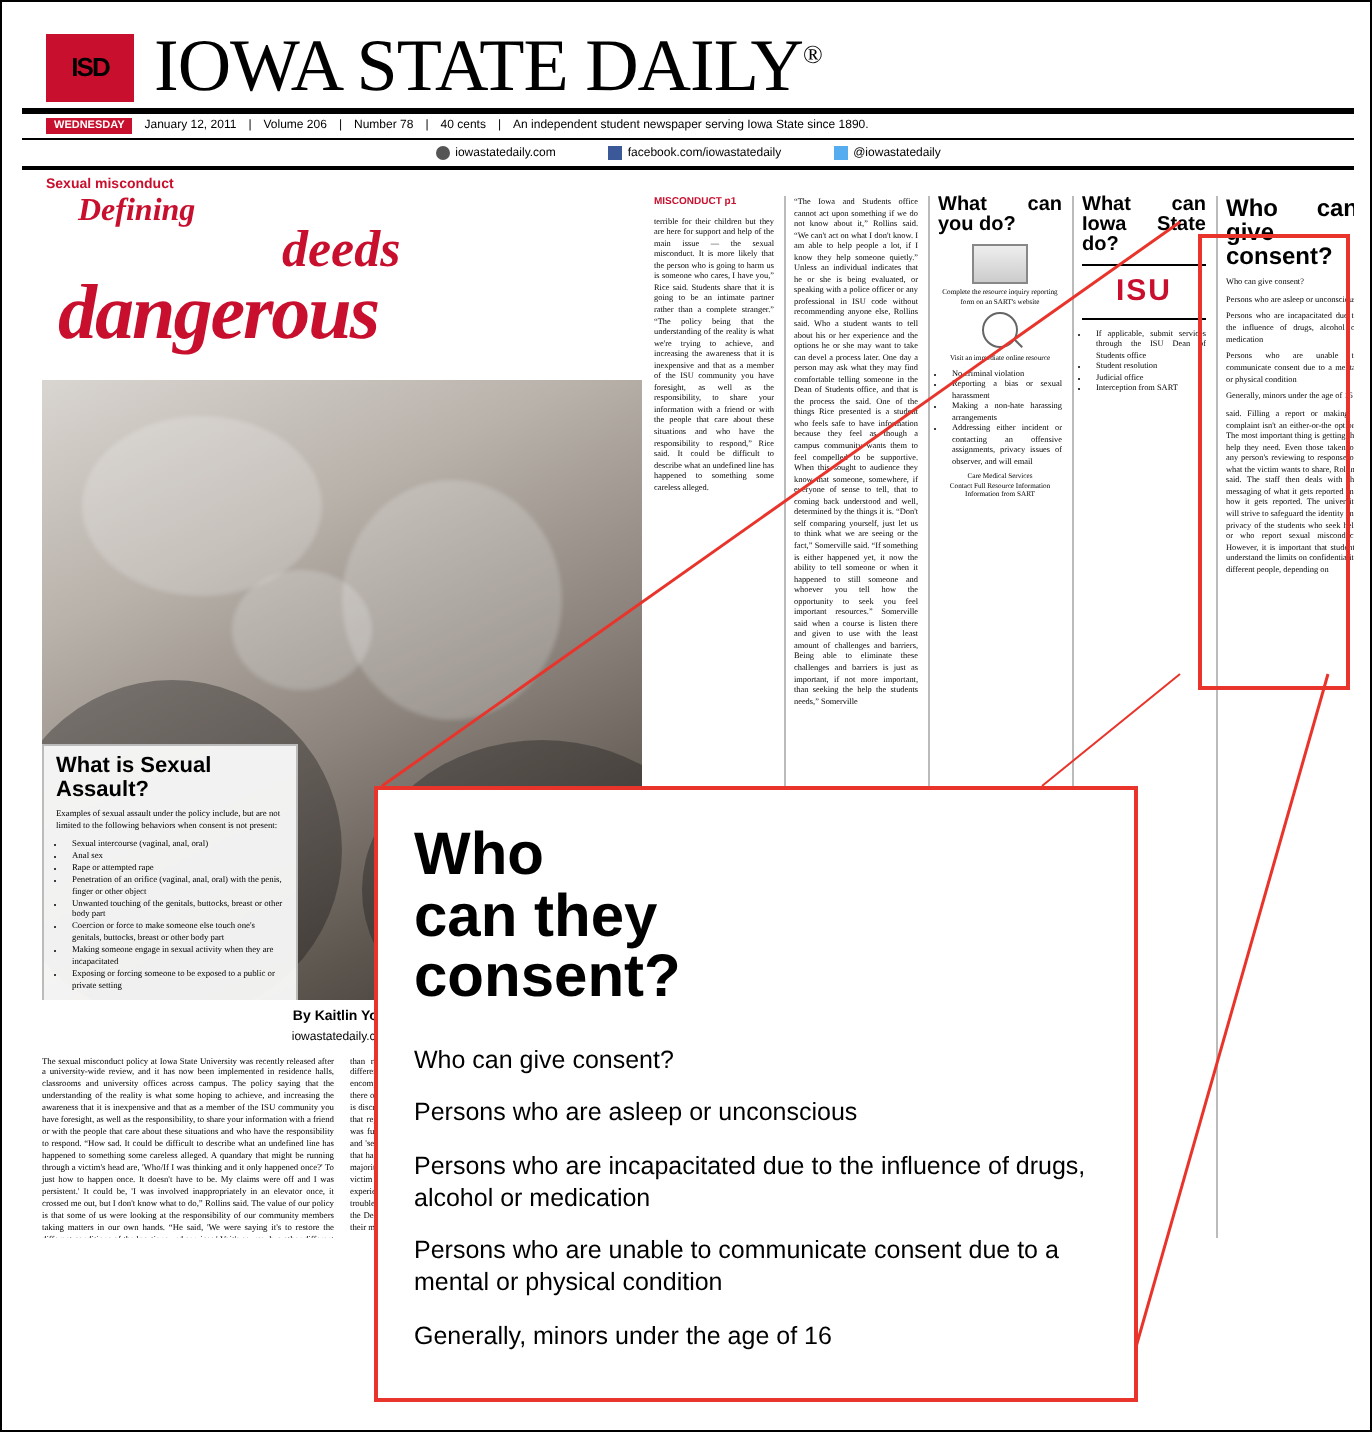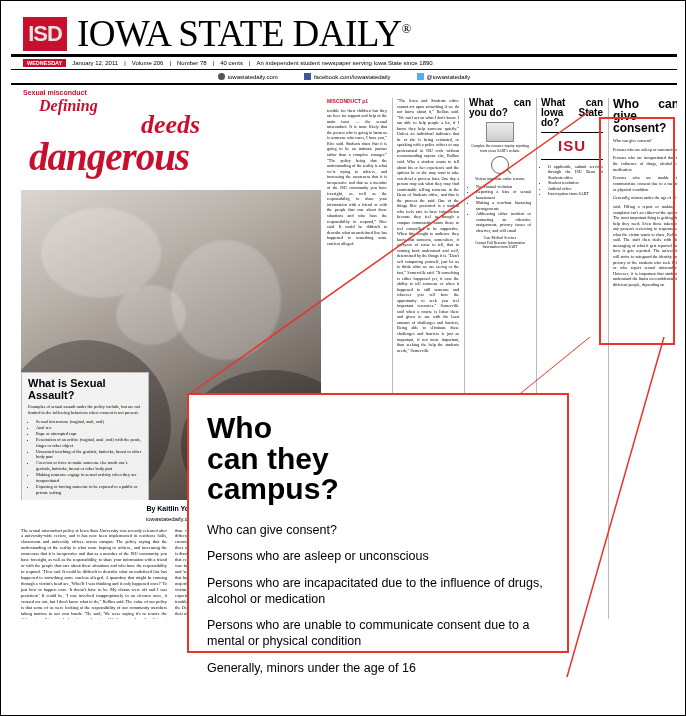--- a/index.html
+++ b/index.html
@@ -24,22 +24,22 @@
     box-sizing:border-box;
     overflow:hidden;
   }
   .masthead{
     display:flex;align-items:center;
     padding:6px 12px 2px 12px;
     border-bottom:3px solid #000;
   }
   .isd-logo{
     width:44px;height:34px;background:#c8102e;
-    color:#e5e5e5;font-family:"Liberation Sans",sans-serif;
-    font-weight:bold;font-size:22px;
+    color:#000000;font-family:"Liberation Sans",sans-serif;
+    font-weight:bold;font-size:13px;
     display:flex;align-items:center;justify-content:center;
     letter-spacing:-1px;
     margin-right:10px;
   }
   .masthead-title{
     font-family:"Liberation Serif", serif;
     font-weight:normal;
     font-size:37px;
     letter-spacing:-0.5px;
     line-height:1;
@@ -195,21 +195,21 @@
     position:absolute;
     border:2px solid #e8342a;
     box-sizing:border-box;
     pointer-events:none;
   }
   #rect-small{left:588px;top:108px;width:76px;height:228px;}
 
   
   .callout{
     position:absolute;
-    left:186px;top:392px;width:382px;height:260px;
+    left:186px;top:392px;width:382px;height:308px;
     background:#fff;
     border:2px solid #e8342a;
     box-sizing:border-box;
     padding:14px 18px;
   }
   .callout h2{
     font-family:"Liberation Sans",sans-serif;
     font-weight:bold;
     font-size:30px;
     line-height:1.02;
@@ -371,21 +371,21 @@
   <svg width="686" height="716" style="position:absolute;left:0;top:0;pointer-events:none;">
     <line x1="589" y1="110" x2="190" y2="392" stroke="#e8342a" stroke-width="1.5"></line>
     <line x1="663" y1="336" x2="566" y2="676" stroke="#e8342a" stroke-width="1.5"></line>
     <line x1="589" y1="336" x2="520" y2="392" stroke="#e8342a" stroke-width="1"></line>
   </svg>
 
   <div class="callout">
     <h2>
       <span>Who</span><br>
       <span>can they</span><br>
-      <span>campus?</span>
+      <span>consent?</span>
     </h2>
     <p>Who can give consent?</p>
     <p>Persons who are asleep or unconscious</p>
     <p>Persons who are incapacitated due to the influence of drugs, alcohol or medication</p>
     <p>Persons who are unable to communicate consent due to a mental or physical condition</p>
     <p>Generally, minors under the age of 16</p>
   </div>
 
 
 </div>

